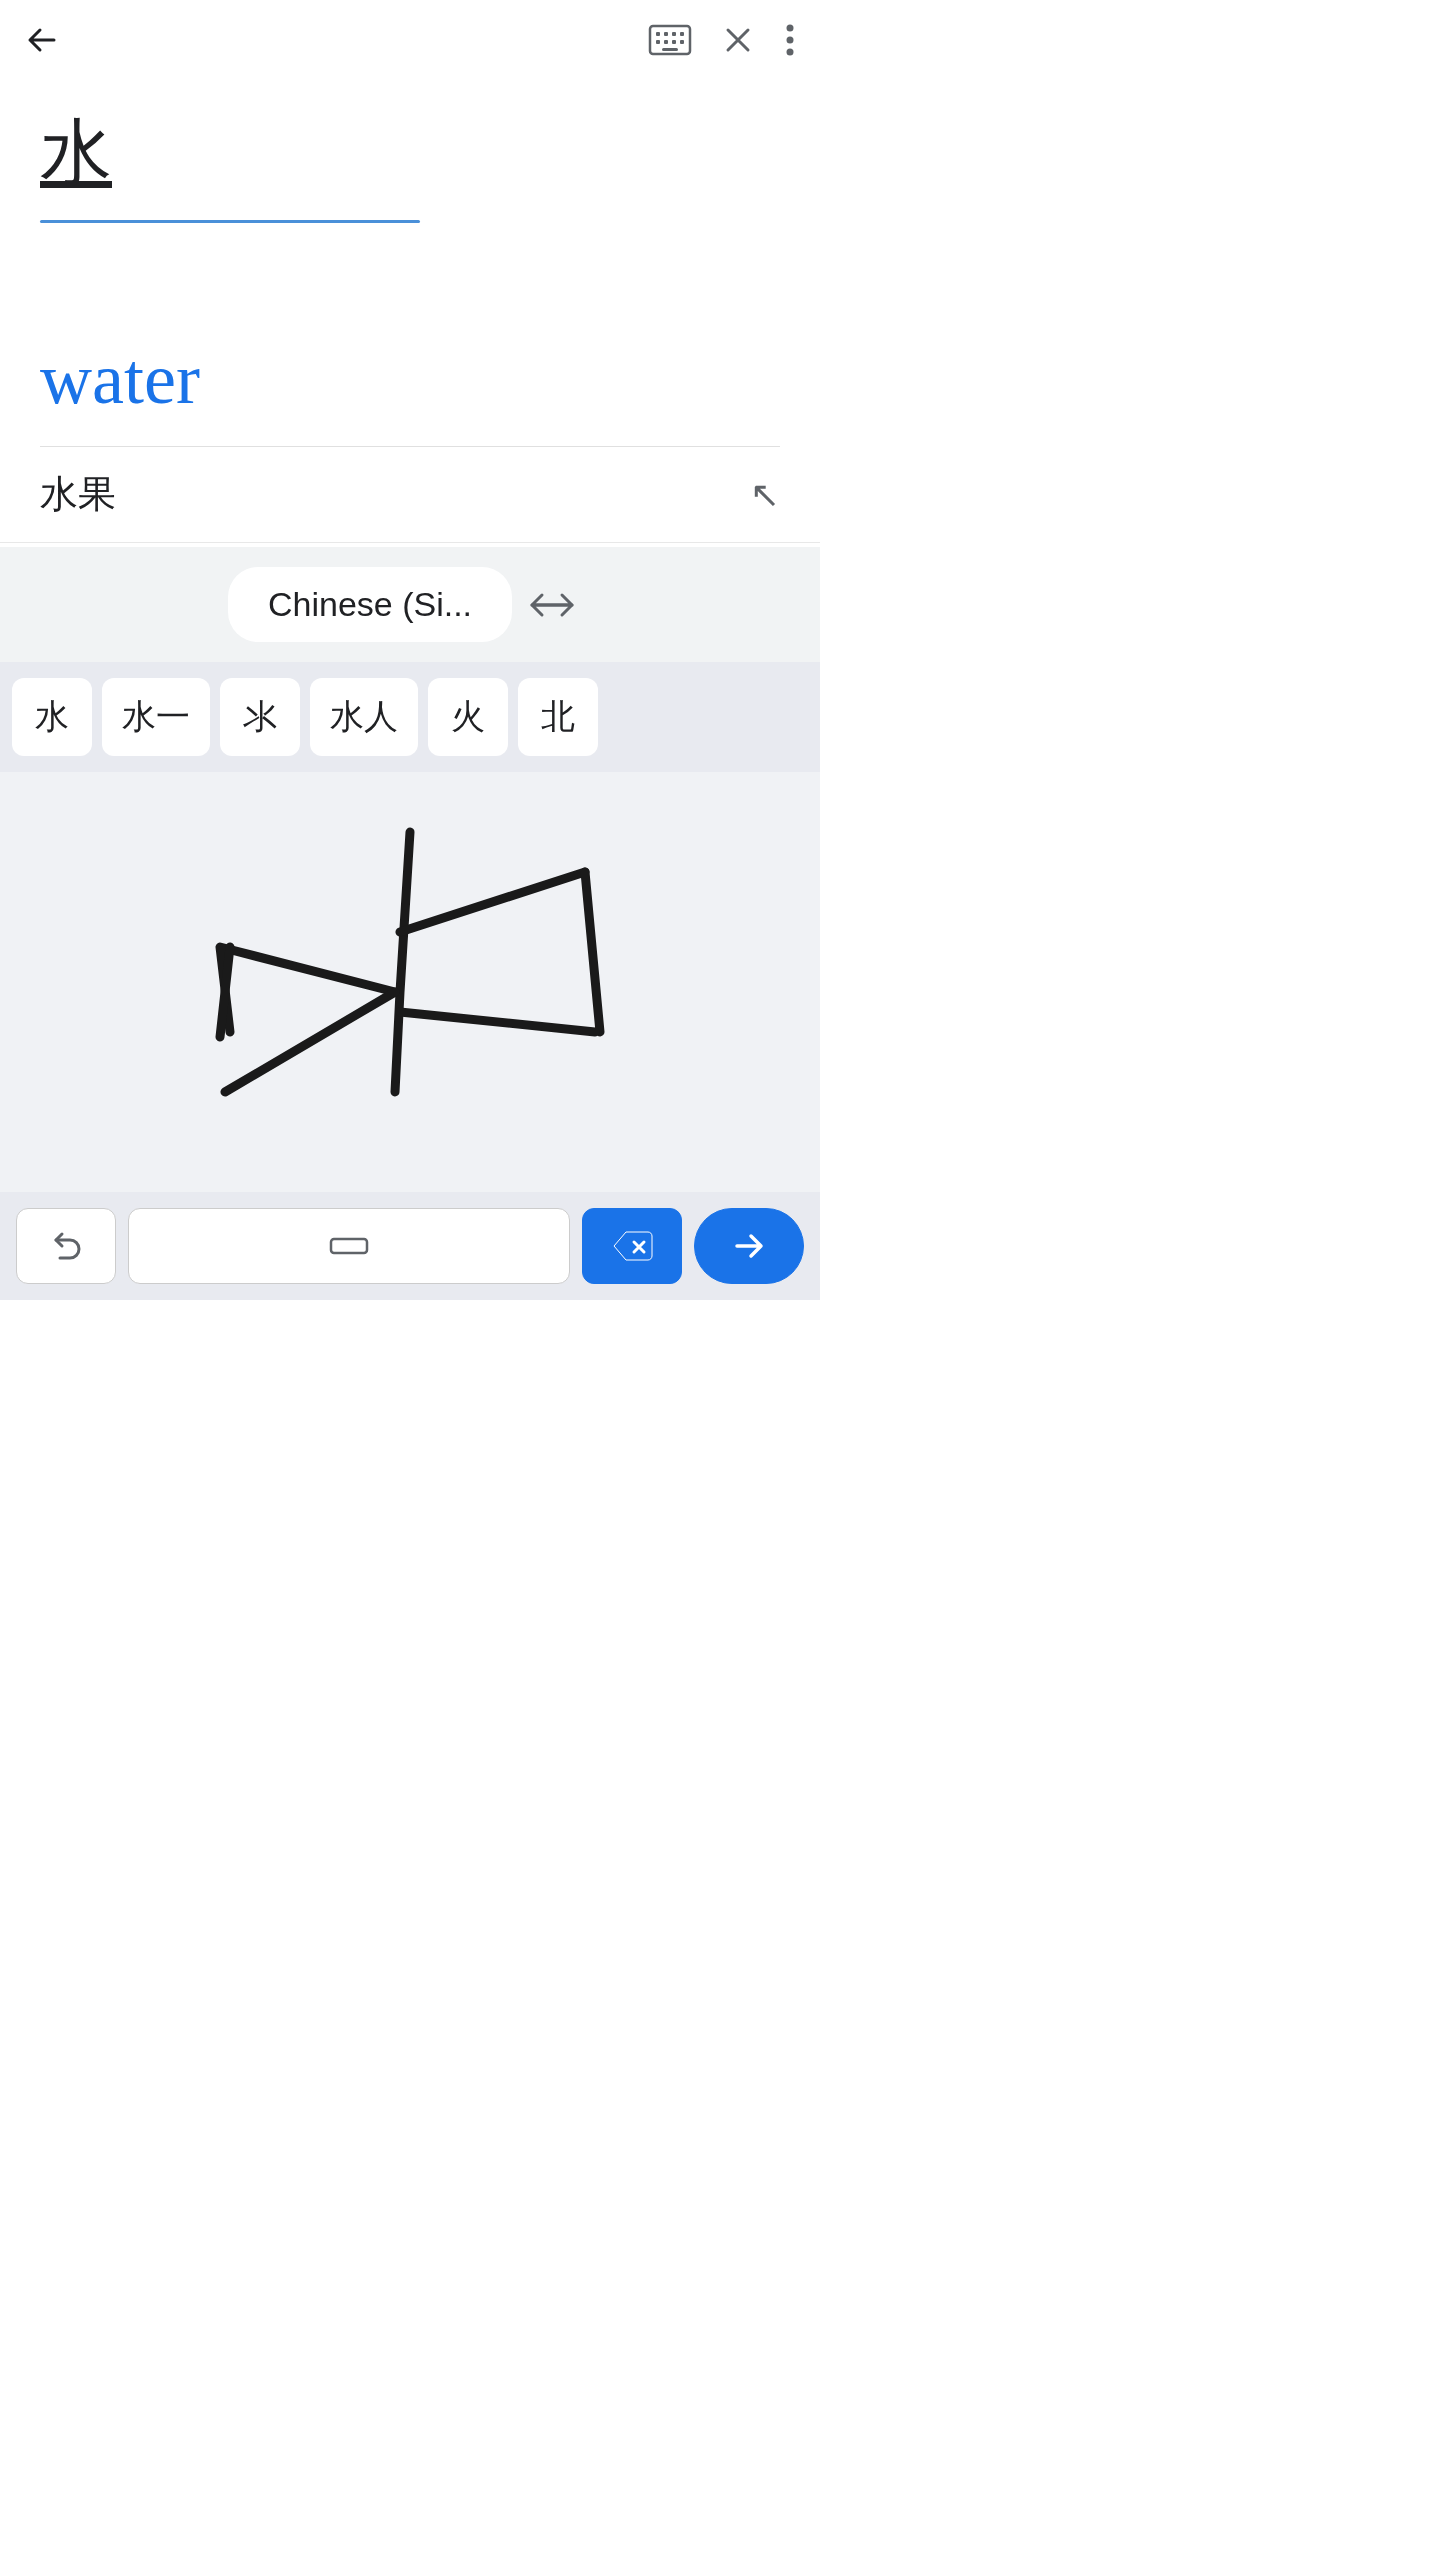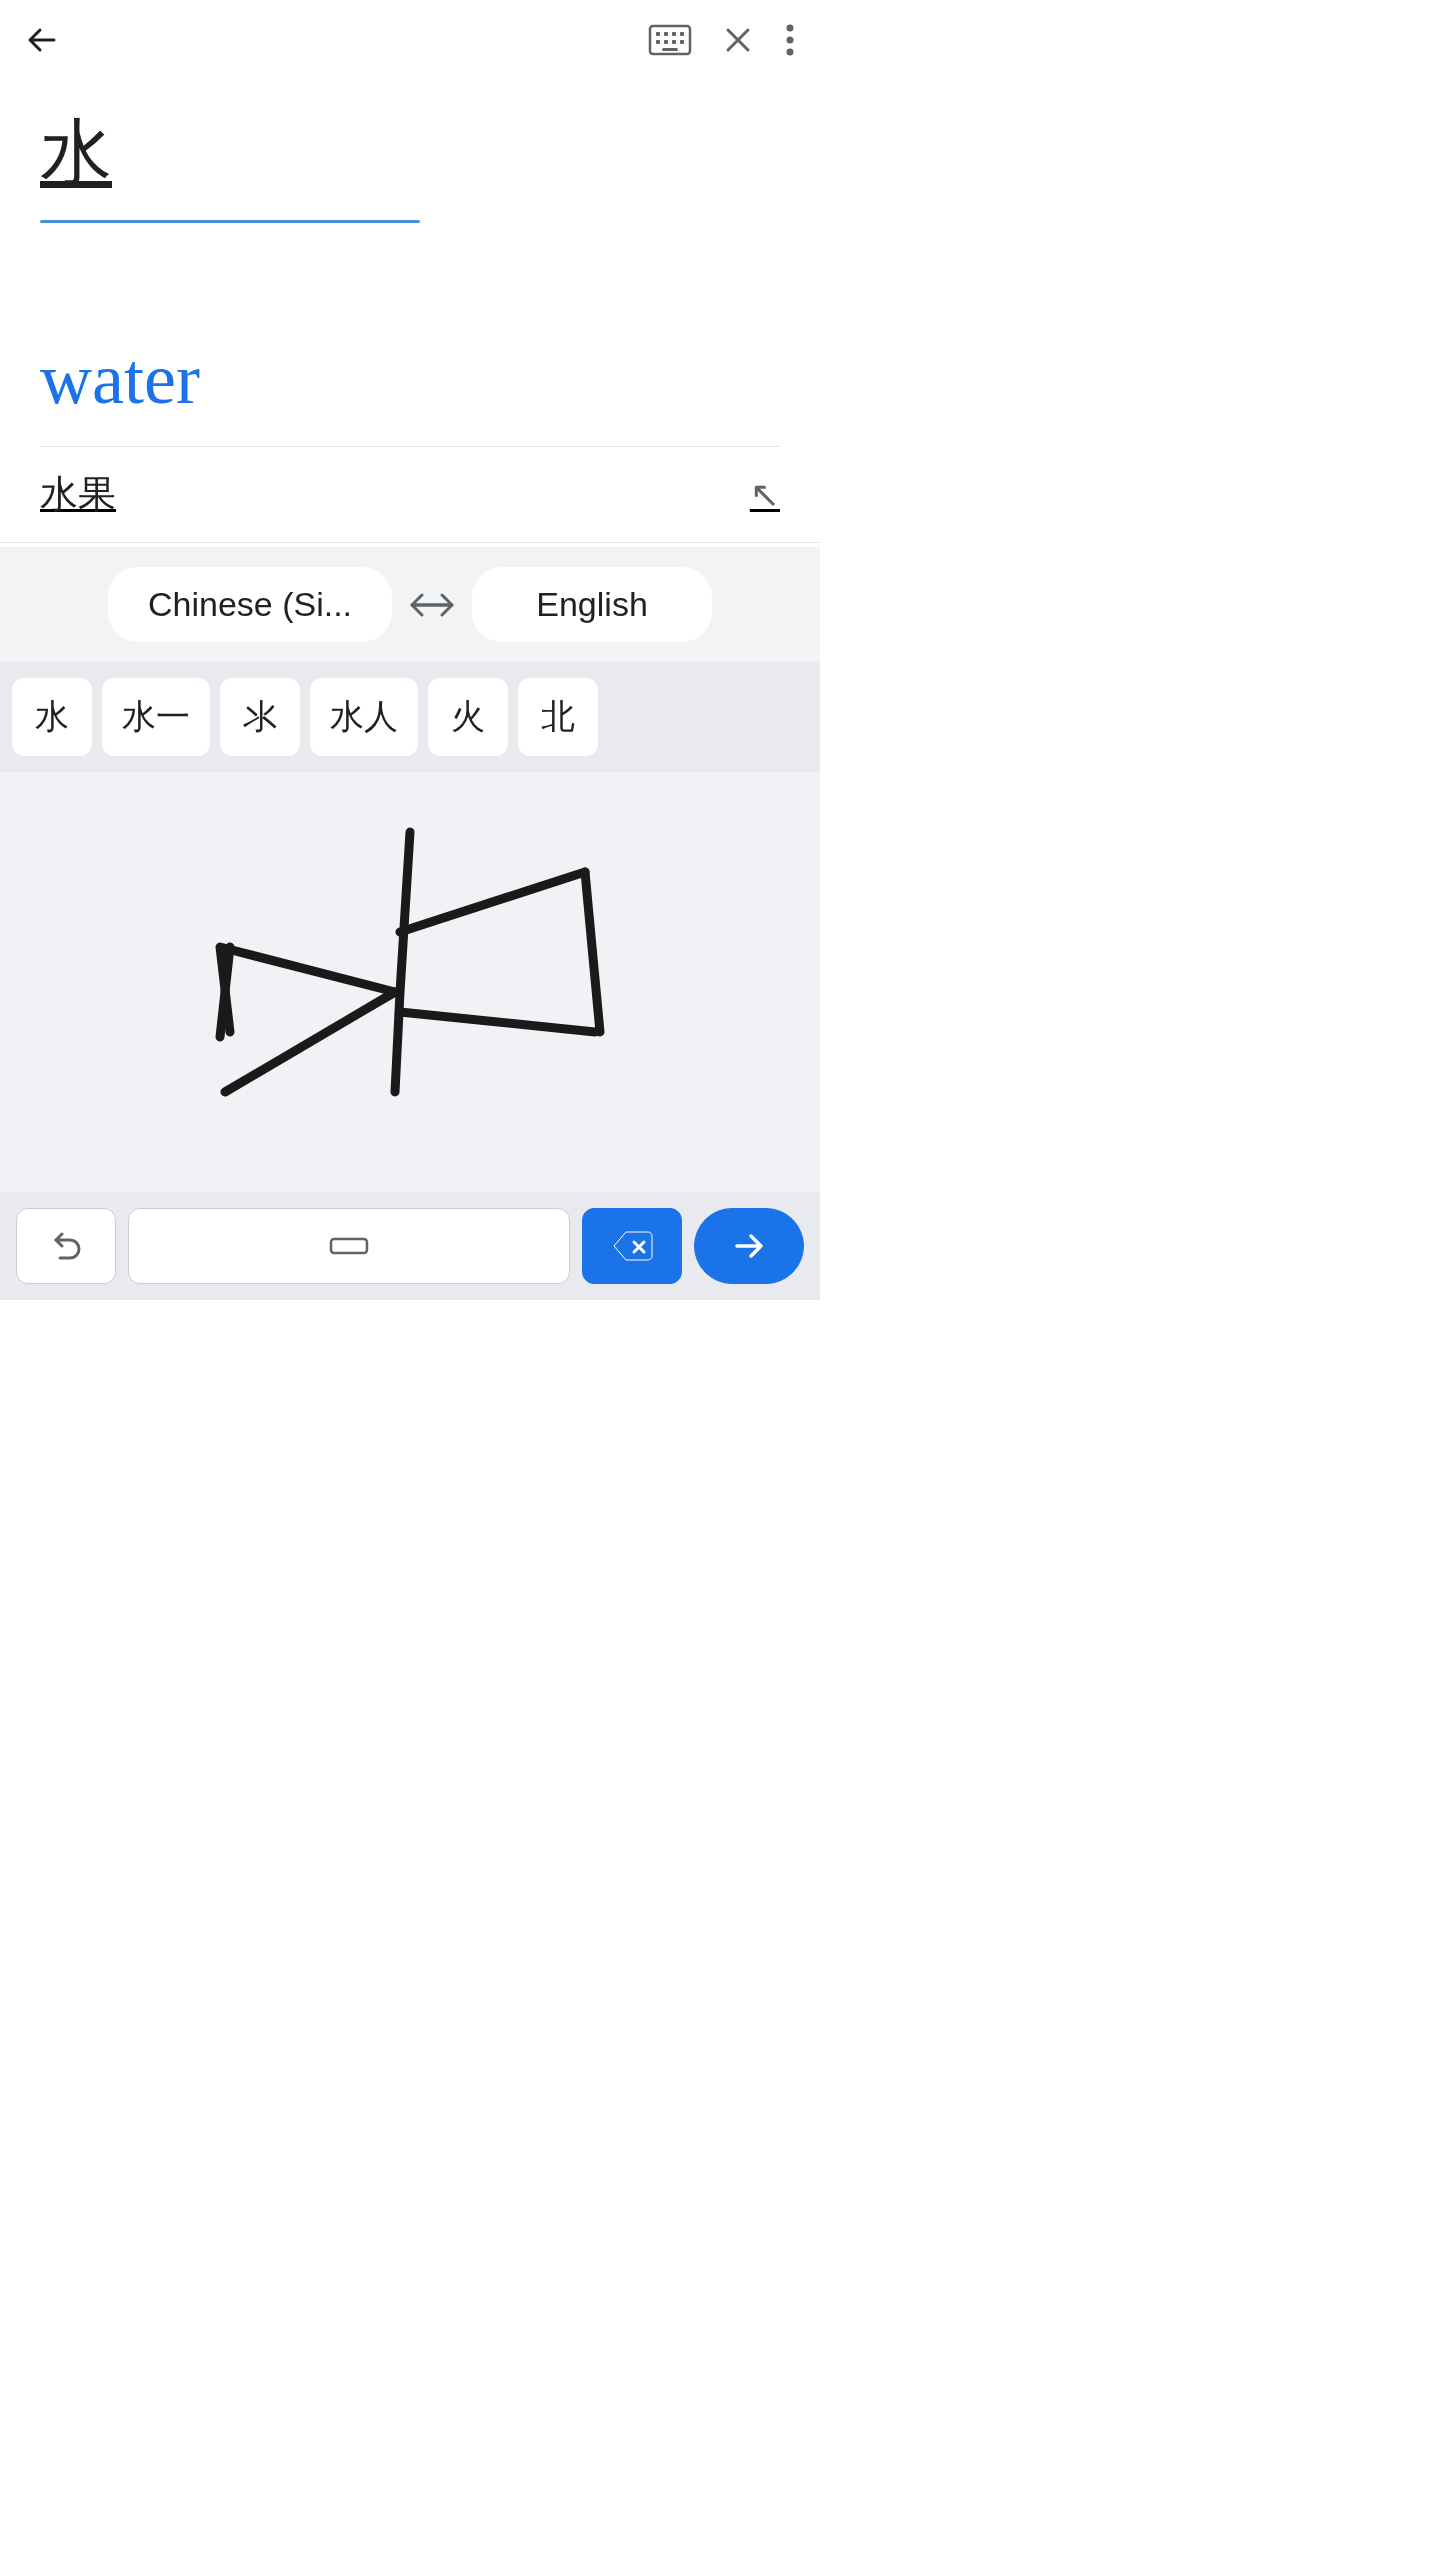--- a/index.html
+++ b/index.html
@@ -254,36 +254,35 @@
   <div class="source-text">水</div>
   <div class="source-underline"></div>
 </div>
 
 <div class="translation-area">
   <div class="translation-text">water</div>
 </div>
 
 <div class="divider"></div>
 
-<div class="suggestion-row" style="position:relative;text-decoration:underline;">
+<div class="suggestion-row" style="position:relative;">
   <span class="suggestion-text">水果</span>
   <span style="font-size:36px;color:#5f6368;">↖</span>
 
   <div class="scrollbar"></div>
 </div>
 
 <div class="lang-selector">
   <button class="lang-btn">Chinese (Si...</button>
   <div class="lang-swap">
     <svg width="52" height="32" viewBox="0 0 52 32" fill="none">
       <path d="M6 16H46M36 6L46 16L36 26" stroke="#5f6368" stroke-width="3" stroke-linecap="round" stroke-linejoin="round"></path>
       <path d="M46 16H6M16 6L6 16L16 26" stroke="#5f6368" stroke-width="3" stroke-linecap="round" stroke-linejoin="round"></path>
     </svg>
   </div>
-  <button class="lang-btn">English</button>
 </div>
 
 <div class="char-suggestions">
   <button class="char-chip">水</button>
   <button class="char-chip">水一</button>
   <button class="char-chip">氺</button>
   <button class="char-chip">水人</button>
   <button class="char-chip">火</button>
   <button class="char-chip">北</button>
 </div>

